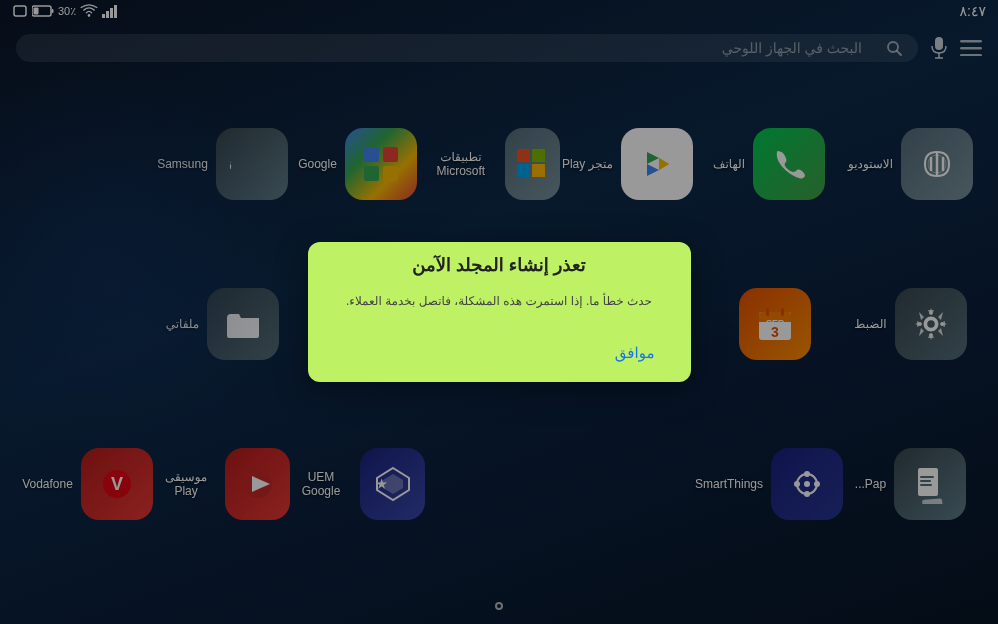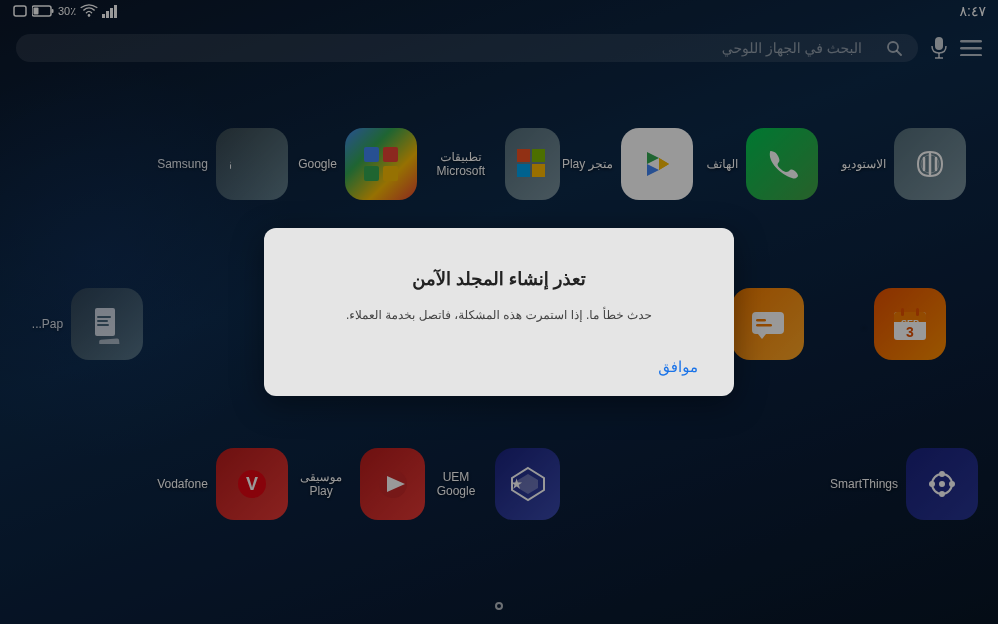--- a/index.html
+++ b/index.html
@@ -115,24 +115,24 @@
     .dialog-overlay {
       position: absolute;
       top: 0; left: 0; right: 0; bottom: 0;
       background: rgba(0,0,0,0.4);
       display: flex;
       align-items: center;
       justify-content: center;
       z-index: 10;
     }
     .dialog {
-      background: #e5e5e5;
+      background: #bef264;
       border-radius: 12px;
-      width: 470px;
-      padding: 40px 28px 16px 28px;
+      width: 383px;
+      padding: 12px 28px 16px 28px;
       direction: rtl;
       box-shadow: 0 8px 32px rgba(0,0,0,0.4);
     }
     .dialog-title {
       font-size: 18px;
       font-weight: 600;
       color: #222;
       text-align: center;
       margin-bottom: 16px;
     }
@@ -311,20 +311,31 @@
     <div class="app-icon bg-samsung">
       <svg width="44" height="20" viewBox="0 0 44 20">
         <text x="2" y="16" font-size="14" fill="white" font-family="Arial" font-weight="bold">SAMSUNG</text>
       </svg>
     </div>
     <span class="app-label">Samsung</span>
   </div>
 
   <div class="app-item"></div>
 
+  <div class="app-item">
+    <div class="app-icon bg-settings">
+      <svg width="40" height="40" viewBox="0 0 40 40">
+        <circle cx="20" cy="20" r="6" fill="none" stroke="white" stroke-width="3"></circle>
+        <path d="M20 4 L22 10 L18 10 Z M20 36 L22 30 L18 30 Z M4 20 L10 22 L10 18 Z M36 20 L30 22 L30 18 Z M8 8 L13 13 L10 16 Z M32 32 L27 27 L30 24 Z M32 8 L27 13 L30 16 Z M8 32 L13 27 L10 24 Z" fill="rgba(255,255,255,0.8)"></path>
+        <circle cx="20" cy="20" r="5" fill="none" stroke="white" stroke-width="2.5"></circle>
+        <path d="M17 6 L23 6 L21 11 L19 11 Z M17 34 L23 34 L21 29 L19 29 Z M6 17 L6 23 L11 21 L11 19 Z M34 17 L34 23 L29 21 L29 19 Z" fill="rgba(255,255,255,0.7)"></path>
+      </svg>
+    </div>
+    <span class="app-label">الضبط</span>
+  </div>
 
   <div class="app-item">
     <div class="app-icon bg-orange">
       <svg width="40" height="40" viewBox="0 0 40 40">
         <rect x="4" y="8" width="32" height="28" rx="3" fill="white"></rect>
         <rect x="4" y="8" width="32" height="10" rx="3" fill="#f57c00"></rect>
         <rect x="4" y="14" width="32" height="4" fill="#f57c00"></rect>
         <text x="20" y="33" text-anchor="middle" font-size="14" fill="#e65100" font-weight="bold">3</text>
         <rect x="11" y="4" width="3" height="8" rx="1.5" fill="#e65100"></rect>
         <rect x="26" y="4" width="3" height="8" rx="1.5" fill="#e65100"></rect>

